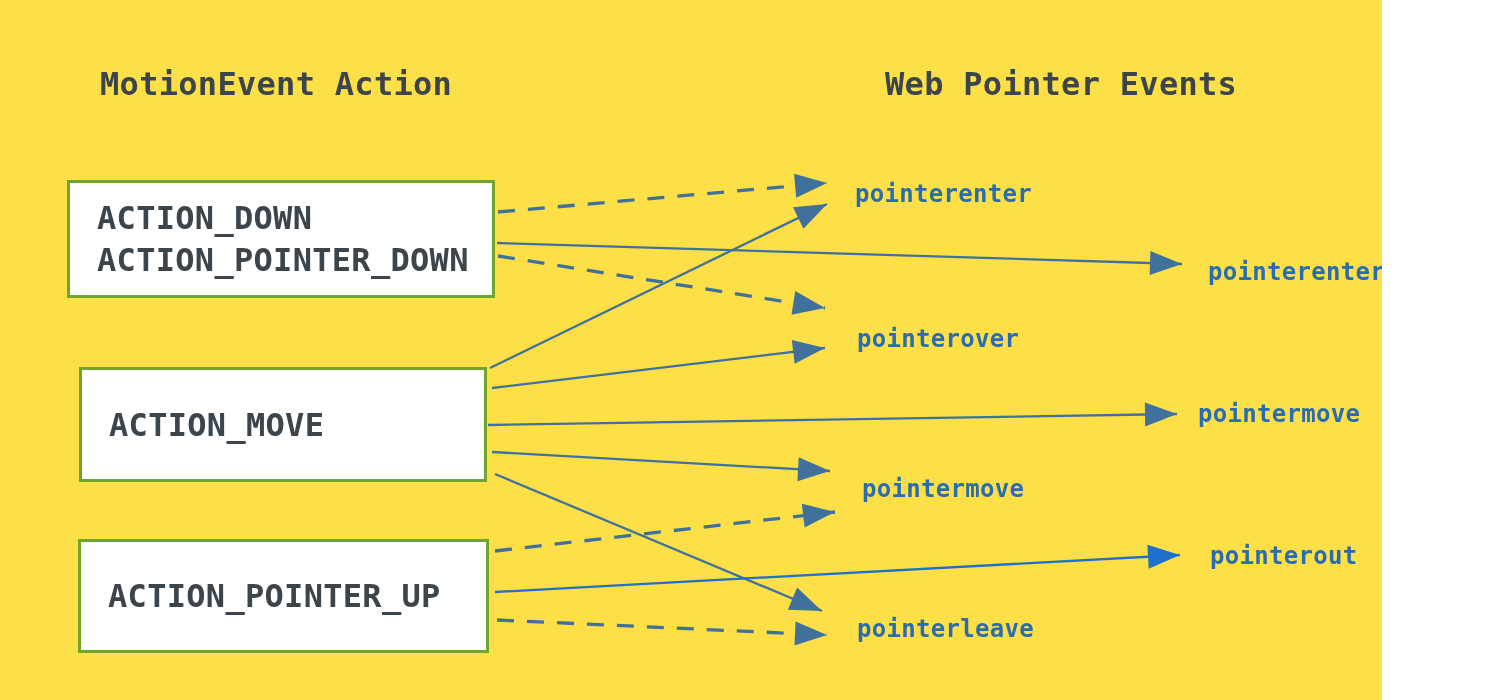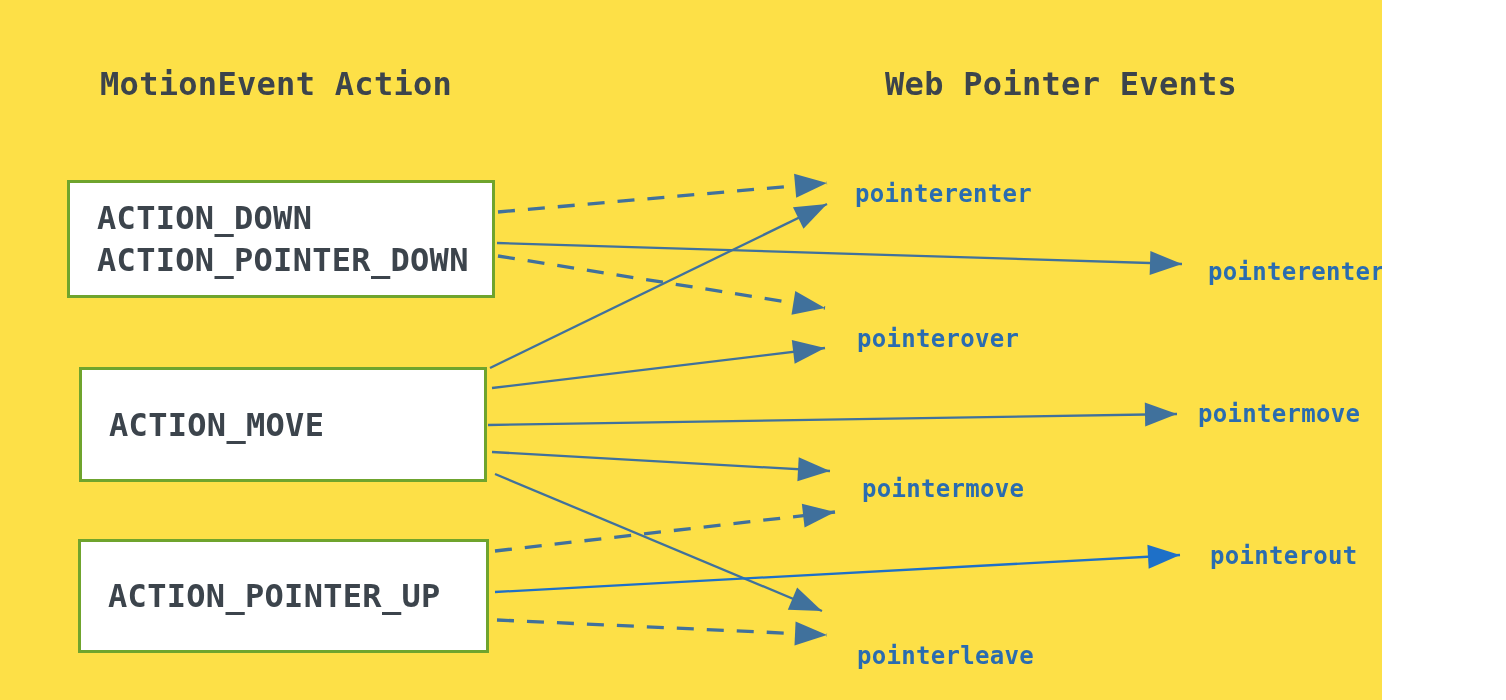--- a/index.html
+++ b/index.html
@@ -104,16 +104,16 @@
       </div>
     </div>
 
   <div id="events">
       <div class="event-label" style="left: 855px; top: 194px;">pointerenter</div>
       <div class="event-label" style="left: 1208px; top: 272px;">pointerenter</div>
       <div class="event-label" style="left: 857px; top: 339px;">pointerover</div>
       <div class="event-label" style="left: 1198px; top: 414px; text-align: right;">pointermove</div>
       <div class="event-label" style="left: 862px; top: 489px;">pointermove</div>
       <div class="event-label" style="left: 1210px; top: 556px;">pointerout</div>
-      <div class="event-label" style="left: 857px; top: 656px;">pointerleave</div>
+      <div class="event-label" style="left: 857px; top: 629px;">pointerleave</div>
     </div>
 
 </div>
 
 </body></html>

